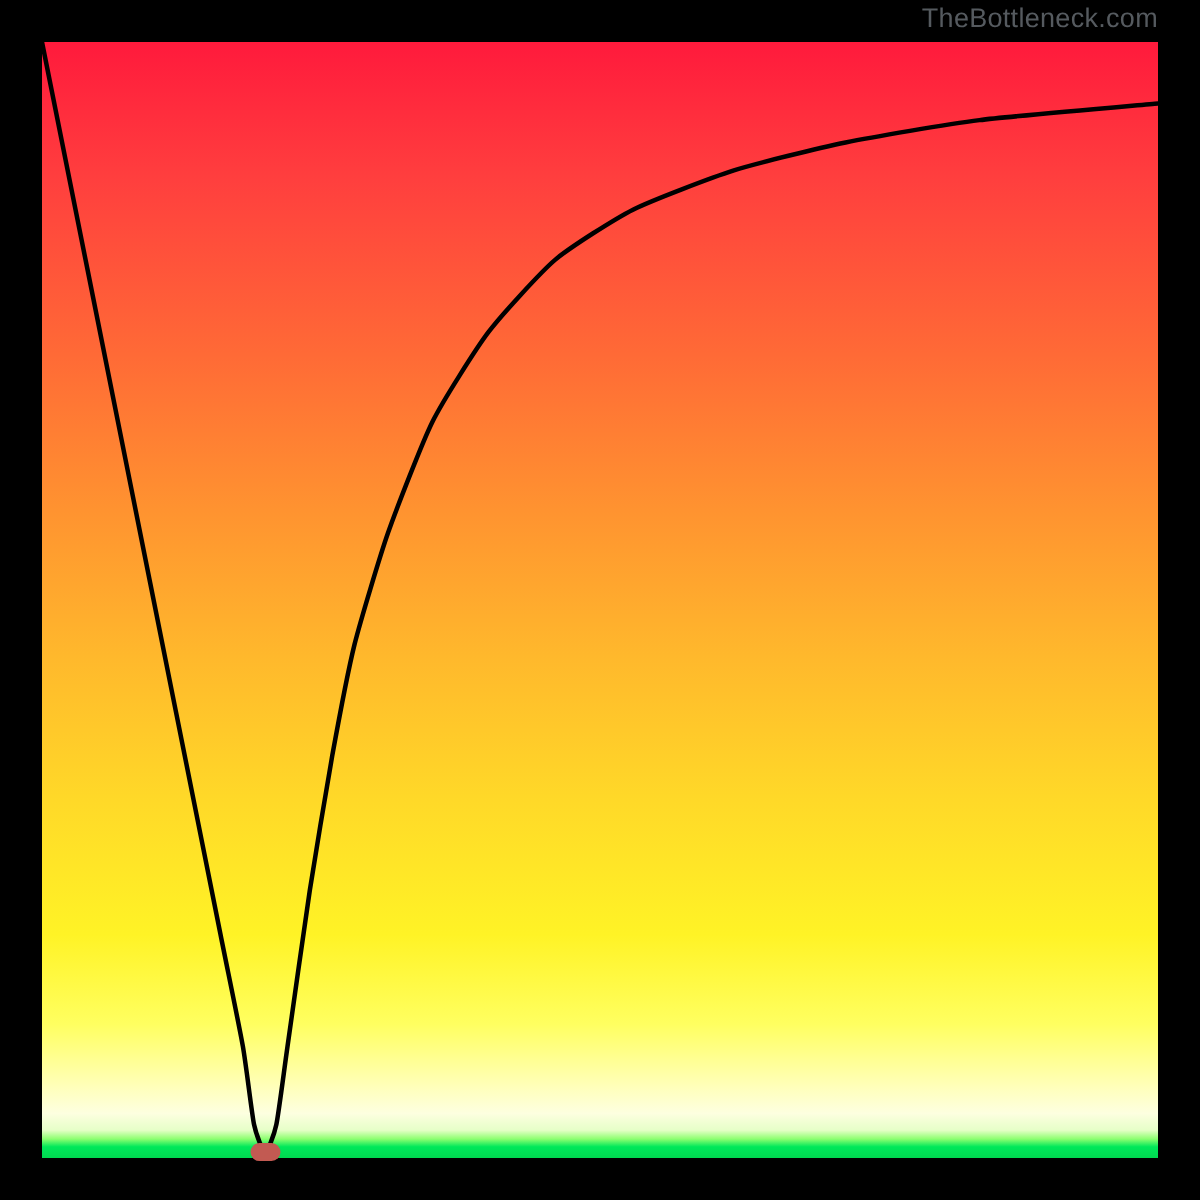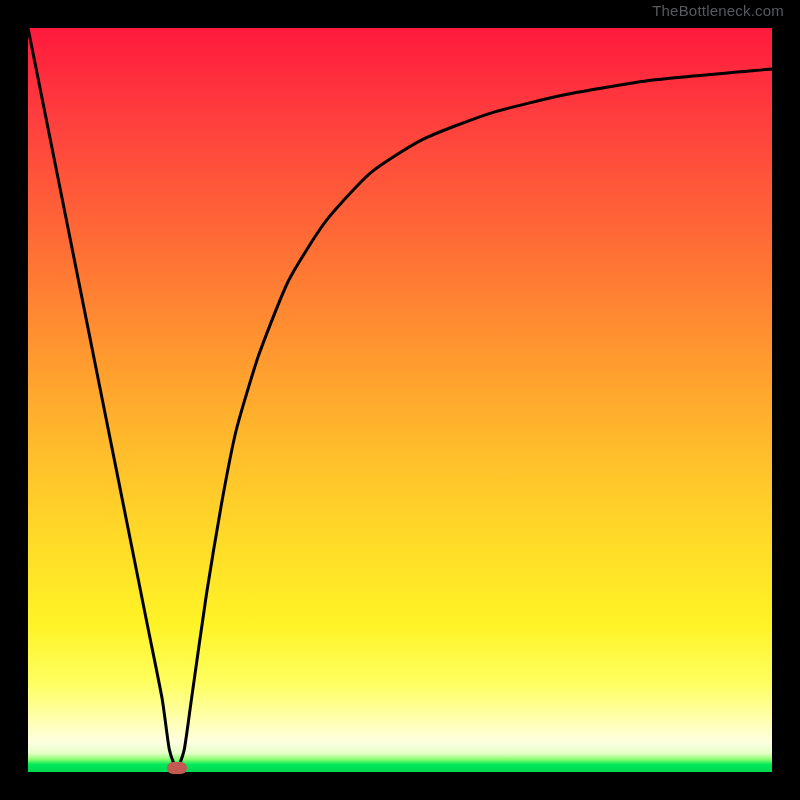--- a/index.html
+++ b/index.html
@@ -45,23 +45,23 @@
   .svg-layer {
     position: absolute;
     left: 0;
     top: 0;
     width: 744px;
     height: 744px;
   }
   .watermark {
     position: absolute;
     top: 2px;
-    right: 16px;
+    right: 28px;
     color: #555a5f;
-    font-size: 15px;
+    font-size: 18px;
     font-weight: 500;
     letter-spacing: 0.2px;
     margin-left: 10px;
   }
   .marker {
     position: absolute;
     width: 20px;
     height: 12px;
     border-radius: 6px;
     background: #c25a52;

